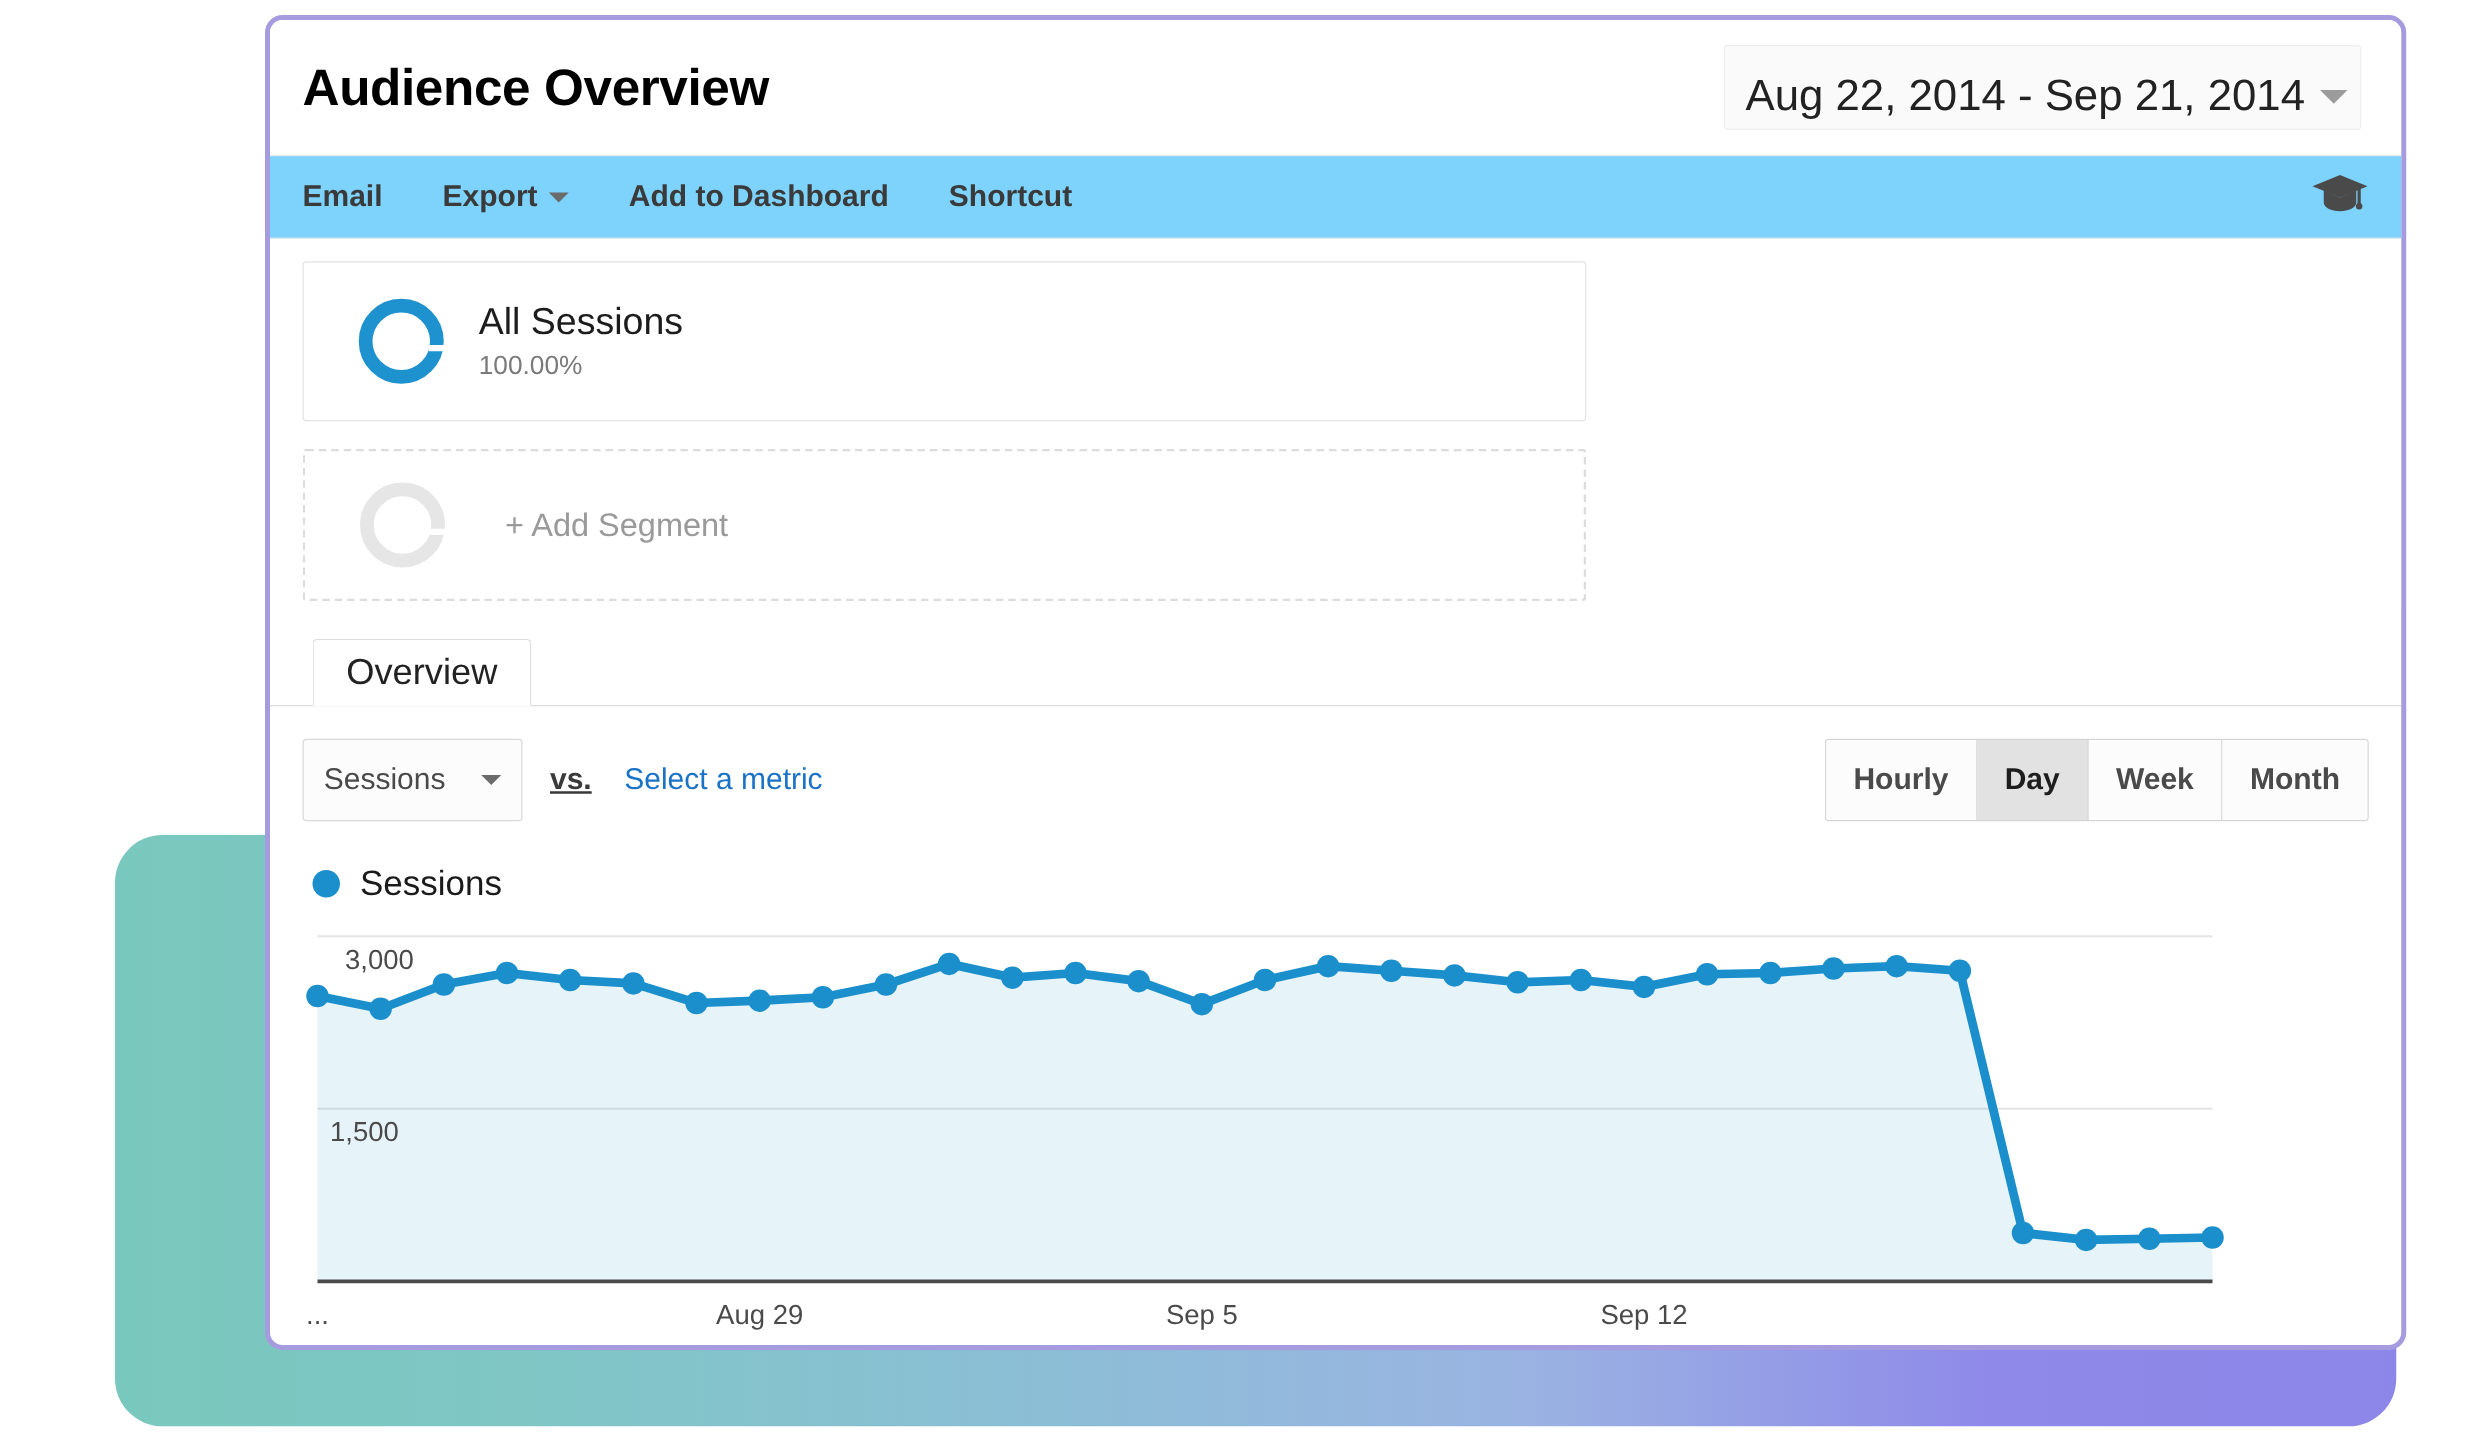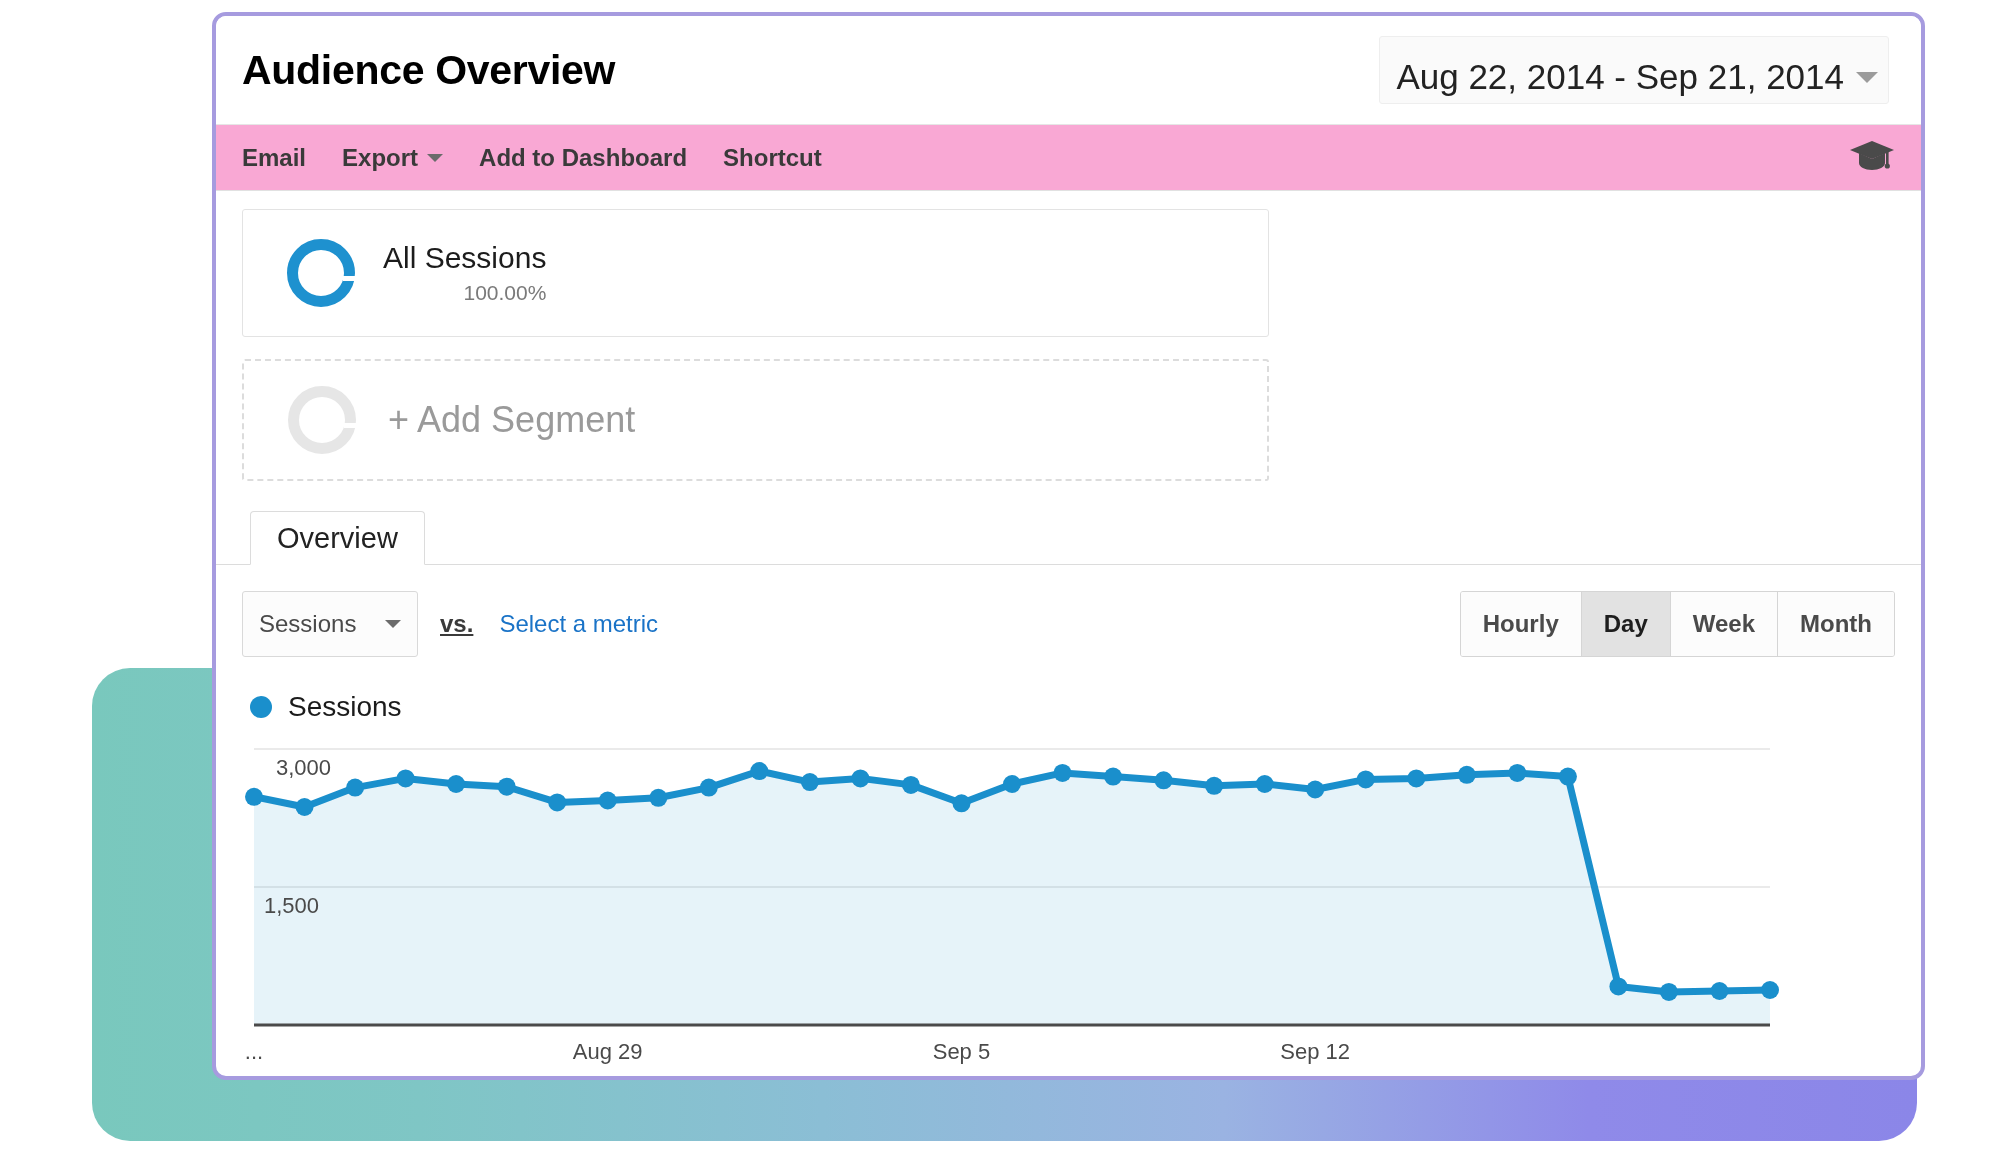--- a/index.html
+++ b/index.html
@@ -59,26 +59,27 @@
   .caret-dn{
     width:0;height:0;
     border-left:11px solid transparent;
     border-right:11px solid transparent;
     border-top:11px solid #9b9b9b;
     display:inline-block;
   }
   
   .toolbar{
     height:67px;
-    background:#f9a8d4;
+    background:#7dd3fc;
     border-top:1px solid #e6e6e6;
     border-bottom:1px solid #e1e1e1;
     display:flex;align-items:center;
     padding:0 26px;
     box-sizing:border-box;
+    gap:12px;
   }
   .tb-item{
     font-size:24px;font-weight:bold;color:#3a3a3a;
     margin-right:36px;
     display:flex;align-items:center;gap:9px;
     white-space:nowrap;
     cursor:default;
   }
   .tb-caret{
     width:0;height:0;
@@ -114,24 +115,24 @@
     border:11px solid #1e91cf;
     box-sizing:border-box;
     position:relative;
   }
   .ring::after{
     content:"";position:absolute;
     right:-12px;top:26px;width:13px;height:5px;background:#fff;
   }
   .ring.muted{border-color:#e6e6e6;}
   .ring.muted::after{background:#fff;}
-  .seg-text{margin-left:28px;text-align:right;}
+  .seg-text{margin-left:28px;}
   .seg-name{font-size:30px;color:#1c1c1c;line-height:1.15;}
   .seg-pct{font-size:21px;color:#7a7a7a;margin-top:6px;}
-  .seg-add{font-size:36px;color:#9a9a9a;margin-left:32px;}
+  .seg-add{font-size:26px;color:#9a9a9a;margin-left:48px;}
   
   .tabs-row{
     position:relative;
     margin-top:24px;
     height:54px;
     padding-left:34px;
     box-sizing:border-box;
   }
   .tabs-row::after{
     content:"";position:absolute;left:0;right:0;bottom:0;height:1px;background:#dcdcdc;

